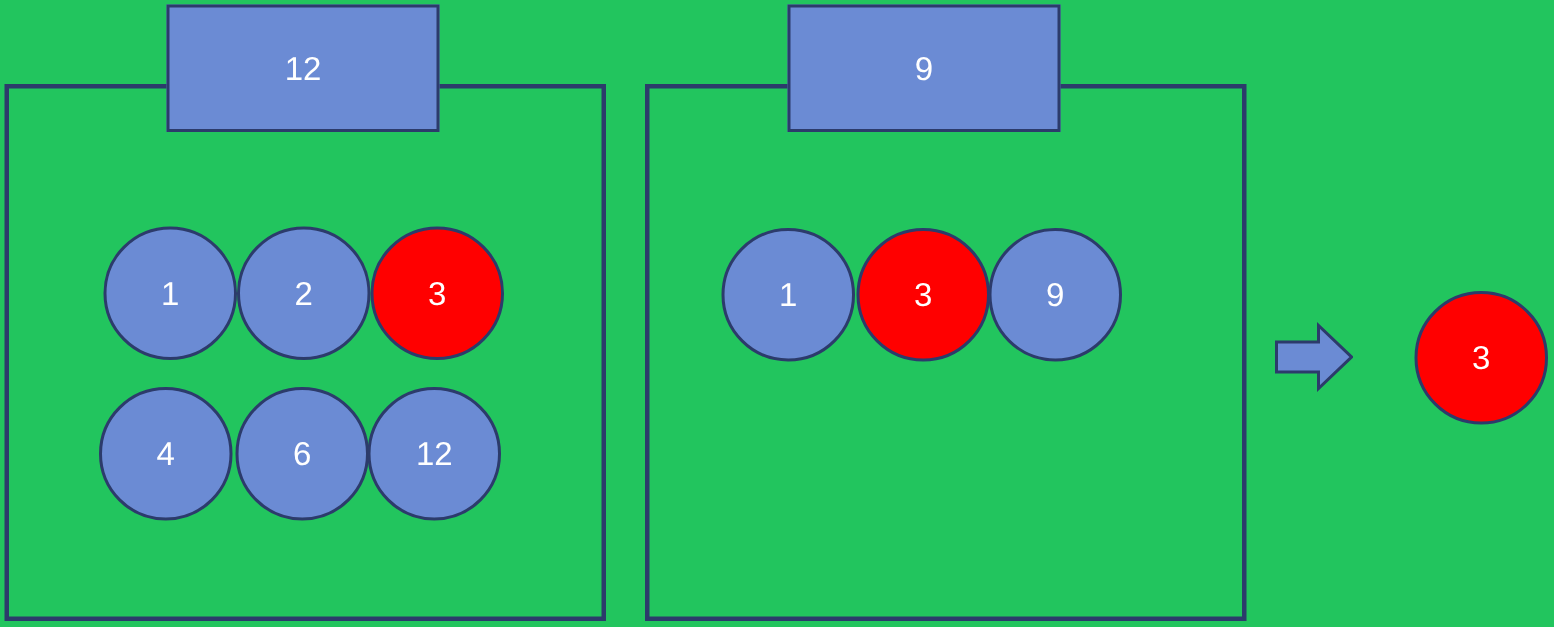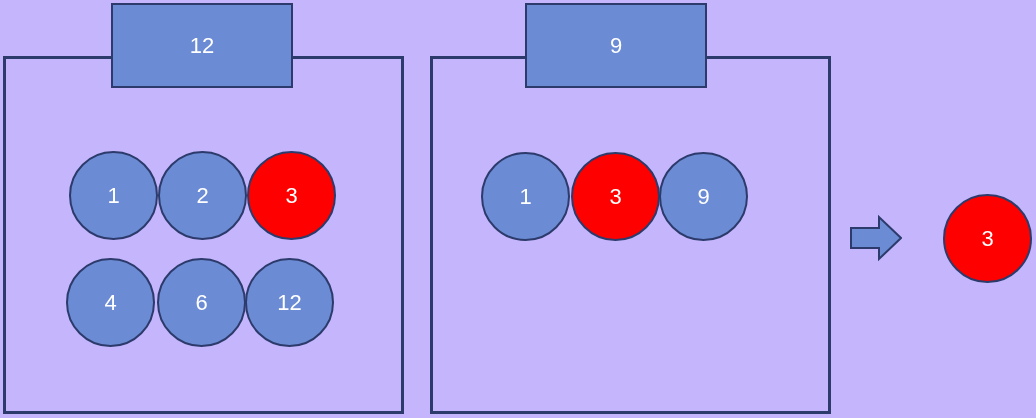--- a/index.html
+++ b/index.html
@@ -8,21 +8,21 @@
     padding: 0;
     background: #000000;
   }
   body {
     font-family: "Liberation Sans", "DejaVu Sans", sans-serif;
   }
   #stage {
     position: relative;
     width: 1036px;
     height: 418px;
-    background: #c4b5fd;
+    background: #22c55e;
     overflow: hidden;
   }
 
   
   .panel {
     position: absolute;
     box-sizing: border-box;
     border: 3px solid #2c3b6b;
     background: transparent;
   }

